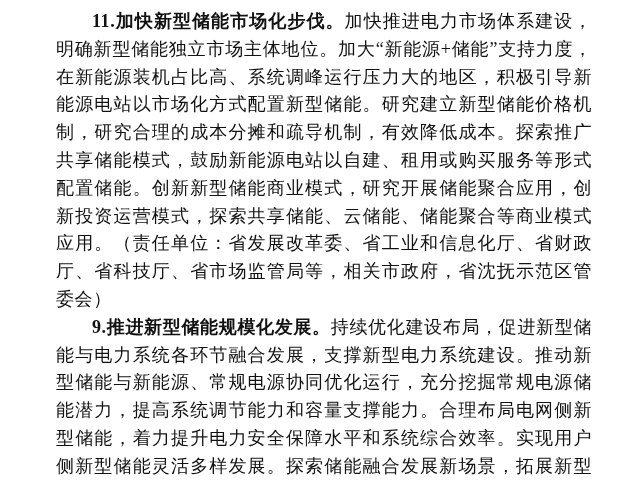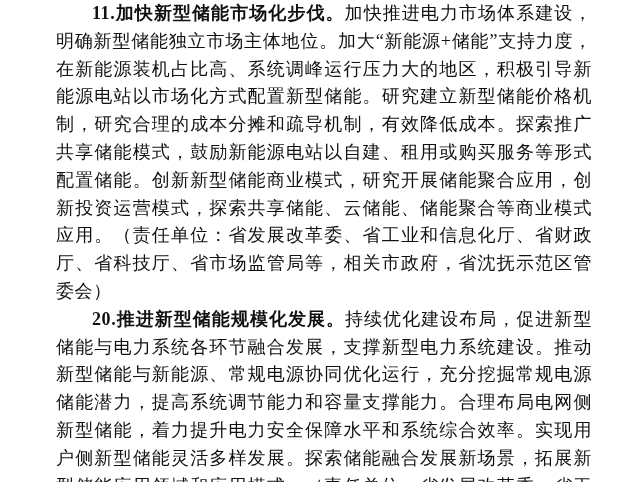--- a/index.html
+++ b/index.html
@@ -7,21 +7,21 @@
     padding: 0;
     background: #ffffff;
   }
   .page {
     position: relative;
     width: 632px;
     height: 482px;
     background: #ffffff;
     overflow: hidden;
     box-sizing: border-box;
-    padding: 0 40px 0 56px;
+    padding: 8px 40px 0 56px;
   }
   .doc-text {
     font-family: "Liberation Serif", "DejaVu Serif", serif;
     font-size: 18px;
     line-height: 27.8px;
     color: #111111;
     text-align: justify;
     text-justify: inter-ideograph;
   }
   .para {
@@ -38,16 +38,16 @@
   }
 </style>
 </head>
 <body>
 
 <div class="page">
   <div class="doc-text">
 
     <p class="para"><span class="para-lead">11.加快新型储能市场化步伐。</span><span class="para-body">加快推进电力市场体系建设，明确新型储能独立市场主体地位。加大“新能源+储能”支持力度，在新能源装机占比高、系统调峰运行压力大的地区，积极引导新能源电站以市场化方式配置新型储能。研究建立新型储能价格机制，研究合理的成本分摊和疏导机制，有效降低成本。探索推广共享储能模式，鼓励新能源电站以自建、租用或购买服务等形式配置储能。创新新型储能商业模式，研究开展储能聚合应用，创新投资运营模式，探索共享储能、云储能、储能聚合等商业模式应用。（责任单位：省发展改革委、省工业和信息化厅、省财政厅、省科技厅、省市场监管局等，相关市政府，省沈抚示范区管委会）</span></p>
 
-    <p class="para"><span class="para-lead">20.推进新型储能规模化发展。</span><span class="para-body">持续优化建设布局，促进新型储能与电力系统各环节融合发展，支撑新型电力系统建设。推动新型储能与新能源、常规电源协同优化运行，充分挖掘常规电源储能潜力，提高系统调节能力和容量支撑能力。合理布局电网侧新型储能，着力提升电力安全保障水平和系统综合效率。实现用户侧新型储能灵活多样发展。探索储能融合发展新场景，拓展新型储能应用领域和应用模式。（责任单位：省发展改革委、省工业和信息化厅、省财政厅、省科技厅等，相关市政府，省沈抚示范区管委会）</span></p>
+    <p class="para"><span class="para-lead">9.推进新型储能规模化发展。</span><span class="para-body">持续优化建设布局，促进新型储能与电力系统各环节融合发展，支撑新型电力系统建设。推动新型储能与新能源、常规电源协同优化运行，充分挖掘常规电源储能潜力，提高系统调节能力和容量支撑能力。合理布局电网侧新型储能，着力提升电力安全保障水平和系统综合效率。实现用户侧新型储能灵活多样发展。探索储能融合发展新场景，拓展新型储能应用领域和应用模式。（责任单位：省发展改革委、省工业和信息化厅、省财政厅、省科技厅等，相关市政府，省沈抚示范区管委会）</span></p>
 
   </div>
 </div>
 
 </body></html>

